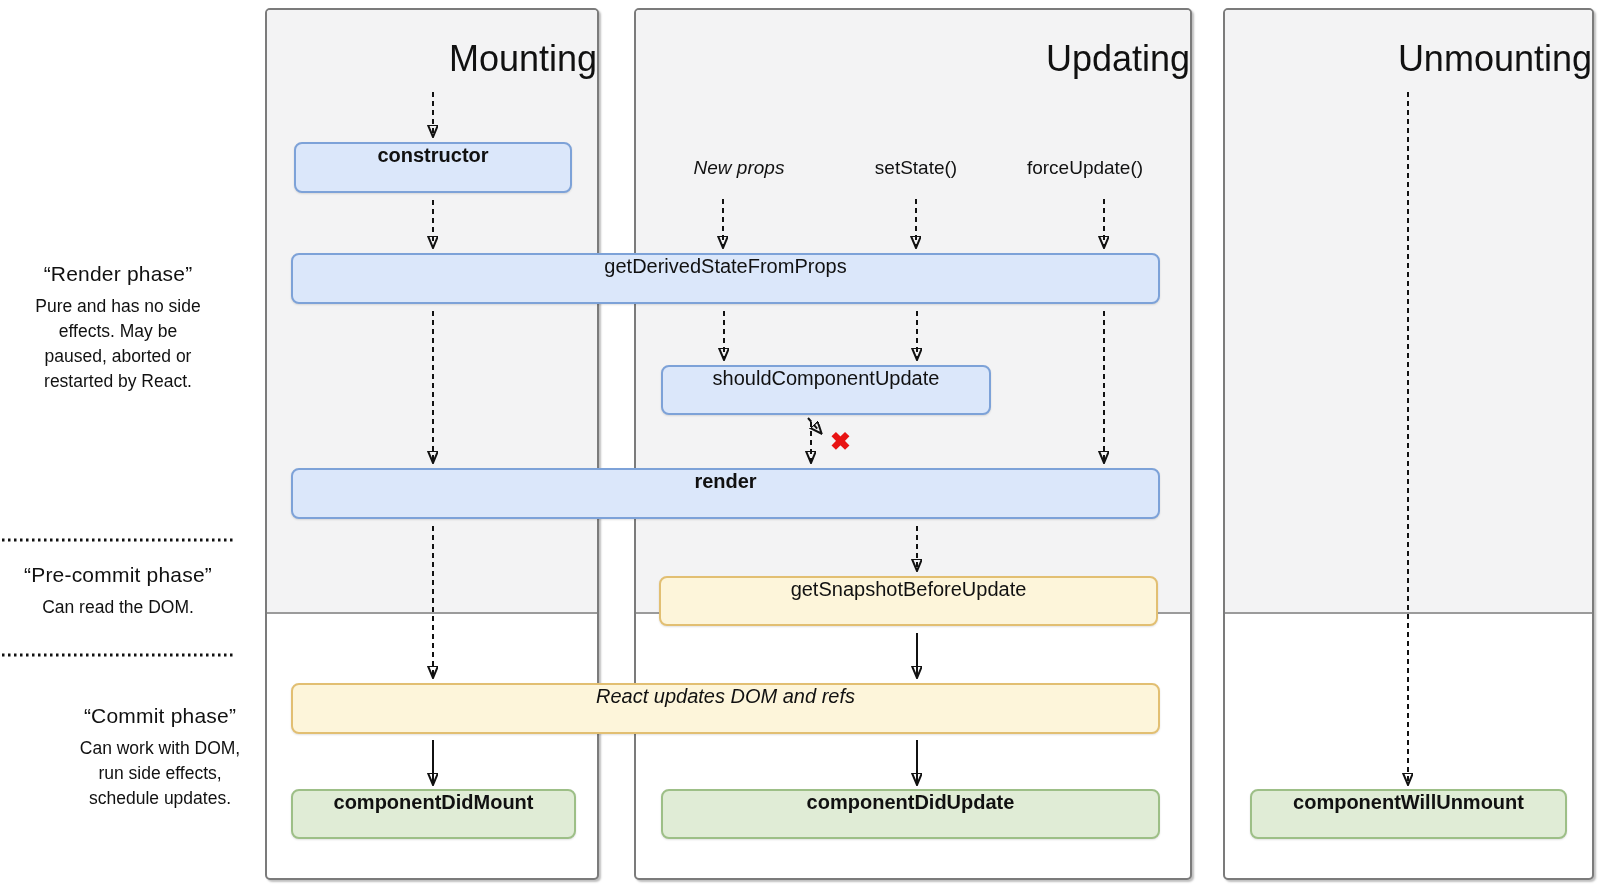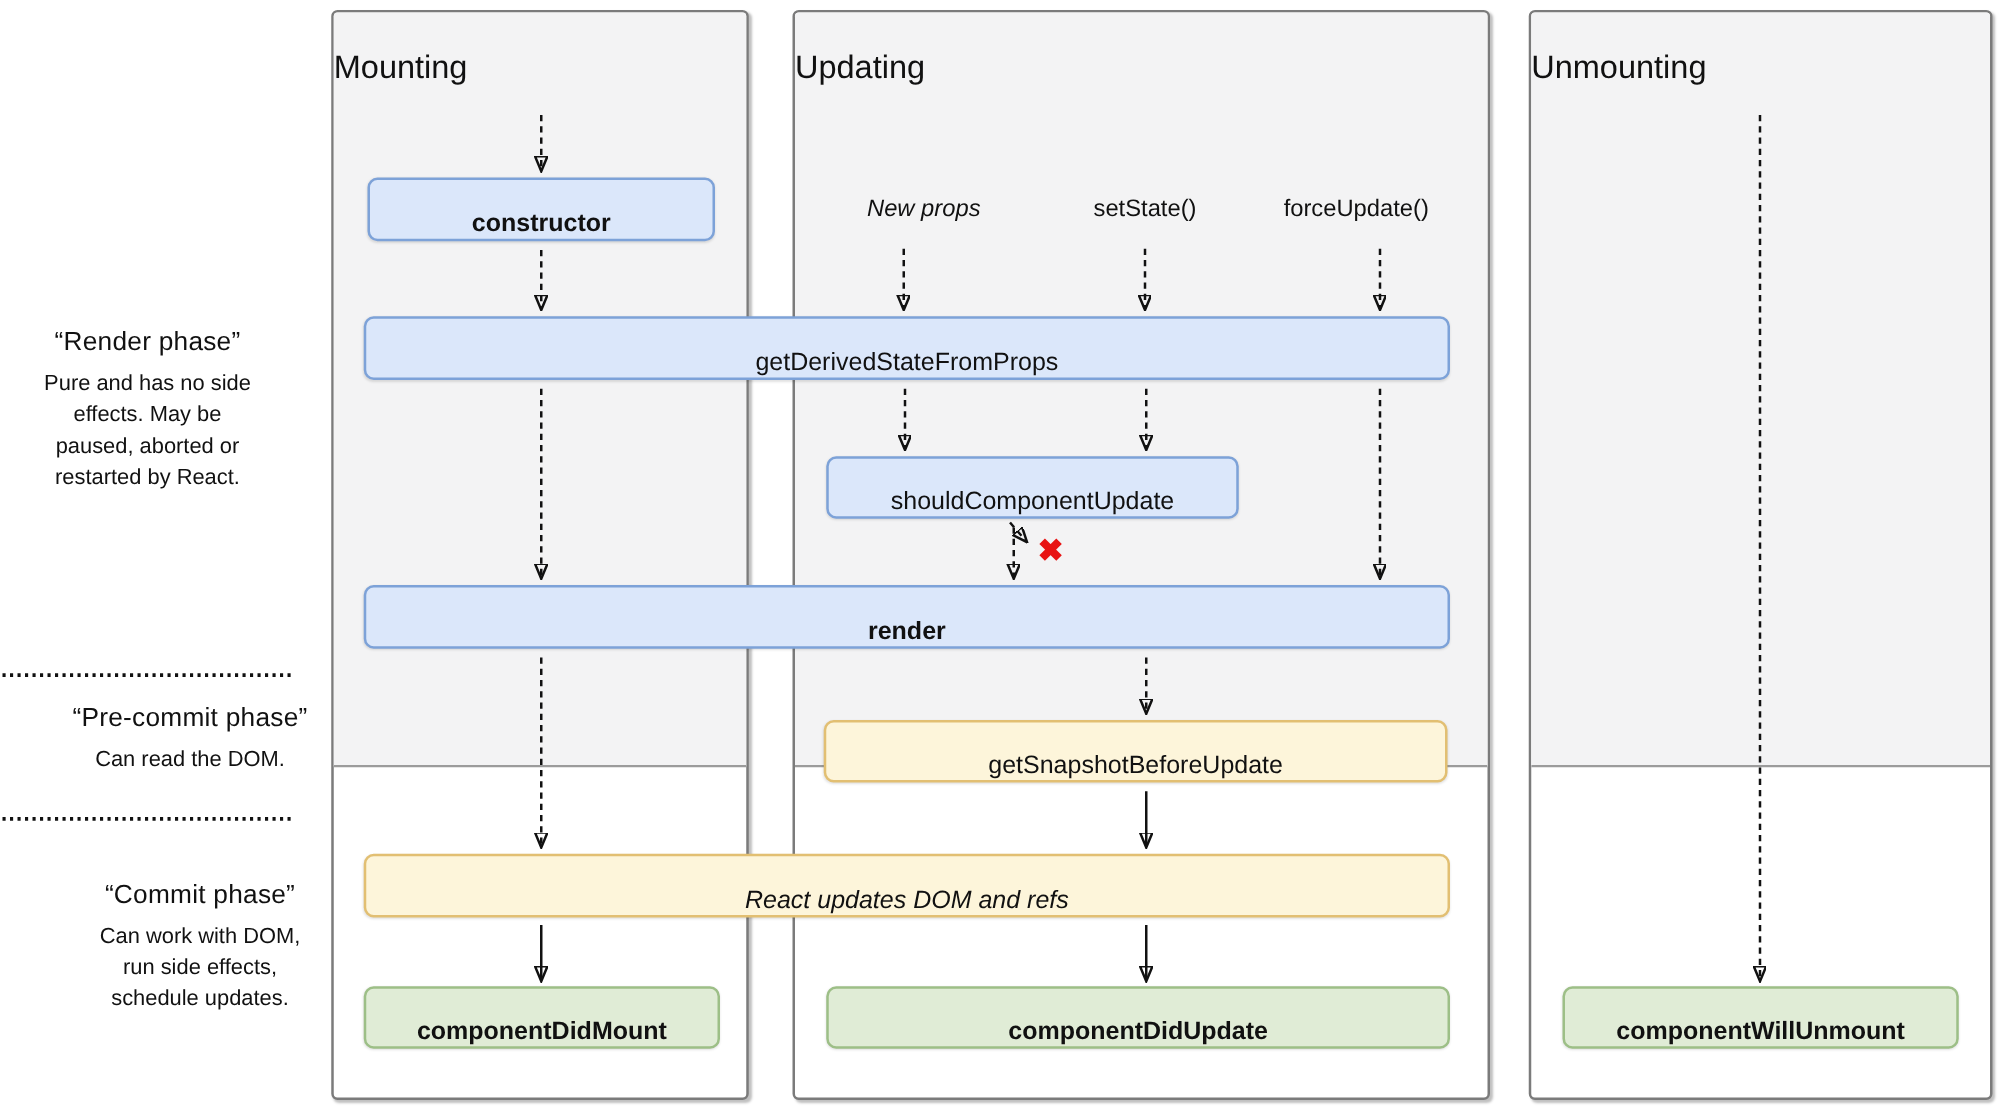--- a/index.html
+++ b/index.html
@@ -8,59 +8,59 @@
     font-family:"Liberation Sans", sans-serif;color:#111;
   }
   h1,h2,p{margin:0;}
 
   
   .sidebar{position:absolute;left:0;top:0;width:236px;height:891px;}
   .phase{position:absolute;left:0;width:236px;text-align:center;}
   .phase h2{font-size:21px;font-weight:400;letter-spacing:.2px;text-align:center;}
   .phase p{font-size:17.5px;line-height:25px;margin-top:8px;white-space:pre-line;}
   .phase-1{top:262px;}
-  .phase-2{top:563px;padding-left:34px;}
+  .phase-2{top:563px;}
   .phase-3{top:704px;margin-left:42px;}
 
   
   .col{
     position:absolute;top:8px;height:872px;box-sizing:border-box;
     border:2px solid #7b7b7b;border-radius:5px;background:#ffffff;
     box-shadow:2px 2px 2px rgba(0,0,0,0.25);
   }
   .col-gray{
     position:absolute;left:0;right:0;top:0;height:602px;
     background:#f3f3f4;border-bottom:2px solid #9b9b9b;
     border-radius:3px 3px 0 0;
   }
   .col-mounting{left:265px;width:334px;}
   .col-updating{left:634px;width:558px;}
   .col-unmounting{left:1223px;width:371px;}
   .col-title{
-    position:absolute;top:28px;left:0;width:100%;text-align:left;
-    font-size:26px;font-weight:400;
+    position:absolute;top:28px;left:0;width:100%;text-align:right;
+    font-size:36px;font-weight:400;
   }
 
   
   .trigger{
     position:absolute;top:157px;transform:translateX(-50%);
     font-size:19px;white-space:nowrap;
   }
   .trigger.italic{font-style:italic;}
 
   
   .overlay{position:absolute;left:0;top:0;width:1600px;height:891px;pointer-events:none;}
   .overlay path{fill:none;stroke:#111;stroke-width:2;}
   .overlay path.dashed{stroke-dasharray:5 4;}
   .overlay path.dotted-divider{stroke:#111;stroke-width:3;stroke-dasharray:2.5 3.5;}
 
   
   .box{
     position:absolute;box-sizing:border-box;border-radius:8px;border:2px solid;
-    display:flex;align-items:flex-end;justify-content:center;
+    display:flex;align-items:flex-start;justify-content:center;
     font-size:20px;box-shadow:0 1px 2px rgba(0,0,0,0.12);
   }
   .box.blue  {background:#dbe7fa;border-color:#7da2d8;}
   .box.yellow{background:#fdf5da;border-color:#e2bf72;}
   .box.green {background:#e0ecd6;border-color:#9dbf87;}
   .box.bold  {font-weight:700;}
   .box.italic{font-style:italic;}
 
   .skip-x{
     position:absolute;left:830px;top:429px;color:#e81313;

